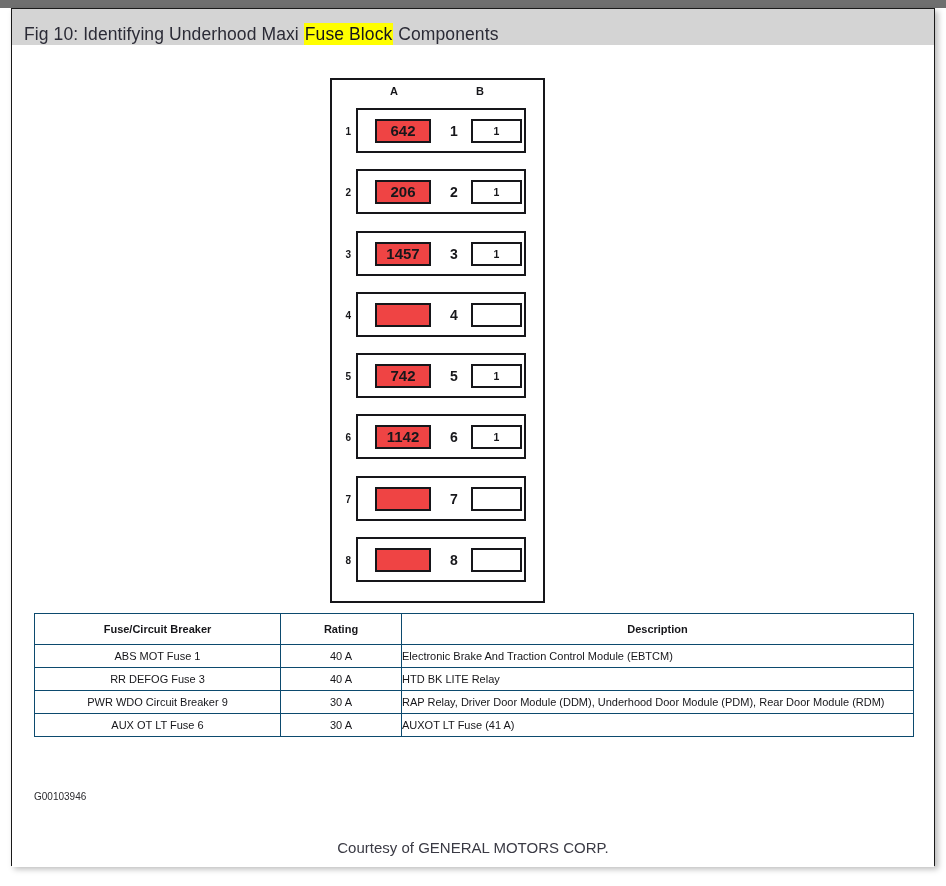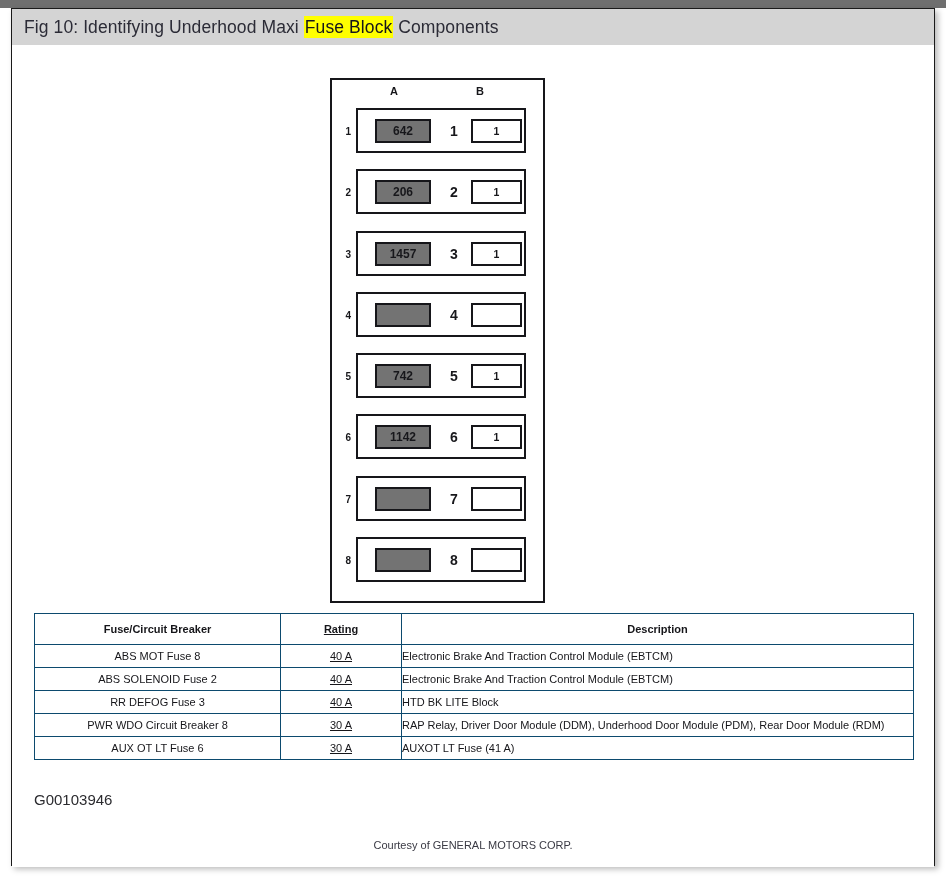--- a/index.html
+++ b/index.html
@@ -47,21 +47,21 @@
 
   
   .title-bar {
     position: absolute;
     left: 0; top: 0;
     width: 100%;
     height: 36px;
     background: #d4d4d4;
     box-sizing: border-box;
     display: flex;
-    align-items: center;
+    align-items: flex-end;
     padding-left: 12px;
   }
   .title-text {
     font-size: 17.5px;
     color: #2b2b36;
     letter-spacing: 0.1px;
     white-space: nowrap;
   }
   .title-hl {
     background: #ffff00;
@@ -127,24 +127,24 @@
     left: 17px;
     top: 50%;
     transform: translateY(-50%);
     width: 56px;
     height: 24px;
     border: 2px solid #16161a;
     box-sizing: border-box;
     display: flex;
     align-items: center;
     justify-content: center;
-    font-size: 12px;
-    font-weight: bold;
-    color: #17171b;
-    background: #737373;
+    font-size: 15px;
+    font-weight: bold;
+    color: #17171b;
+    background: #ef4444;
   }
   .cell-mid {
     position: absolute;
     left: 85px;
     top: 50%;
     transform: translateY(-50%);
     width: 22px;
     text-align: center;
     font-size: 14px;
     font-weight: bold;
@@ -186,38 +186,38 @@
     background: #ffffff;
     vertical-align: middle;
     line-height: 1.28;
   }
   .fuse-table th {
     font-weight: bold;
     text-align: center;
     height: 22px;
   }
   .col-name  { width: 245px; text-align: center; }
-  .col-rate  { width: 120px; text-align: center; text-decoration: underline; }
+  .col-rate  { width: 120px; text-align: center; }
   .col-desc  { text-align: left; padding-left: 9px; }
 
   .fig-id {
     position: absolute;
     left: 22px;
     top: 746px;
-    font-size: 15px;
+    font-size: 10px;
     color: #2b2b2f;
   }
 
   .courtesy {
     position: absolute;
     left: 0;
     top: 794px;
     width: 100%;
     text-align: center;
-    font-size: 11px;
+    font-size: 15px;
     color: #3a3a44;
   }
 </style>
 </head>
 <body>
 
 <div id="page">
 
   <div class="top-strip"></div>
 
@@ -295,36 +295,31 @@
       <table class="fuse-table">
         <thead>
           <tr>
             <th class="col-name">Fuse/Circuit Breaker</th>
             <th class="col-rate">Rating</th>
             <th class="col-desc" style="text-align:center">Description</th>
           </tr>
         </thead>
         <tbody>
           <tr>
-            <td class="col-name">ABS MOT Fuse 8</td>
+            <td class="col-name">ABS MOT Fuse 1</td>
             <td class="col-rate">40 A</td>
             <td class="col-desc">Electronic Brake And Traction Control Module (EBTCM)</td>
           </tr>
           <tr>
-            <td class="col-name">ABS SOLENOID Fuse 2</td>
-            <td class="col-rate">40 A</td>
-            <td class="col-desc">Electronic Brake And Traction Control Module (EBTCM)</td>
-          </tr>
-          <tr>
             <td class="col-name">RR DEFOG Fuse 3</td>
             <td class="col-rate">40 A</td>
-            <td class="col-desc">HTD BK LITE Block</td>
-          </tr>
-          <tr>
-            <td class="col-name">PWR WDO Circuit Breaker 8</td>
+            <td class="col-desc">HTD BK LITE Relay</td>
+          </tr>
+          <tr>
+            <td class="col-name">PWR WDO Circuit Breaker 9</td>
             <td class="col-rate">30 A</td>
             <td class="col-desc">RAP Relay, Driver Door Module (DDM), Underhood Door Module (PDM), Rear Door Module (RDM)</td>
           </tr>
           <tr>
             <td class="col-name">AUX OT LT Fuse 6</td>
             <td class="col-rate">30 A</td>
             <td class="col-desc">AUXOT LT Fuse (41 A)</td>
           </tr>
         </tbody>
       </table>

